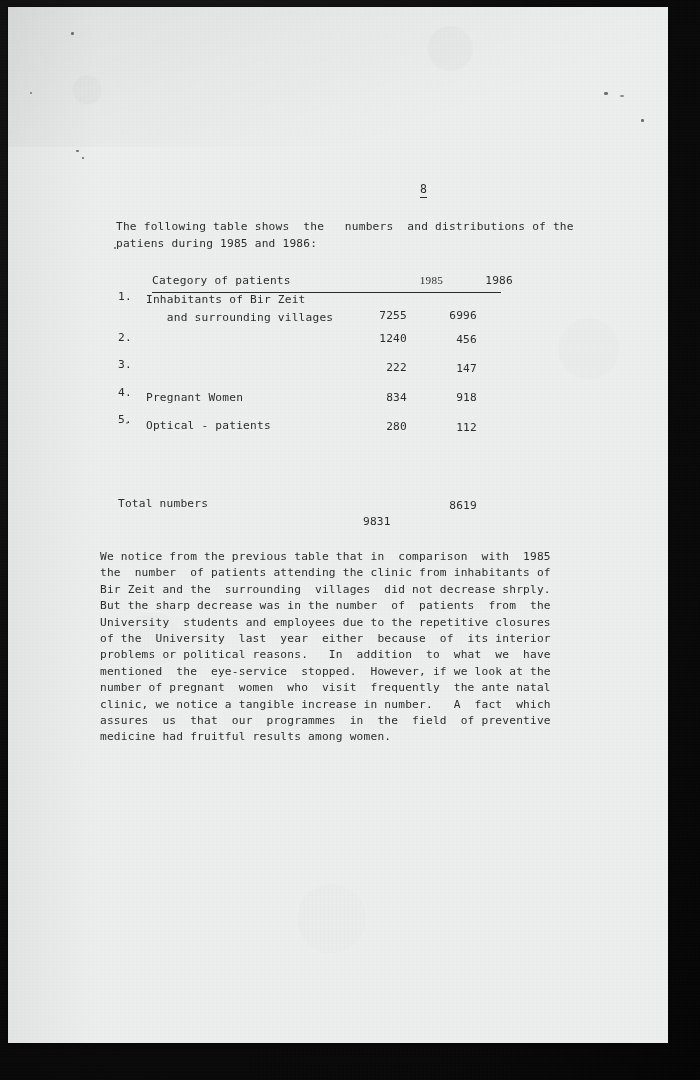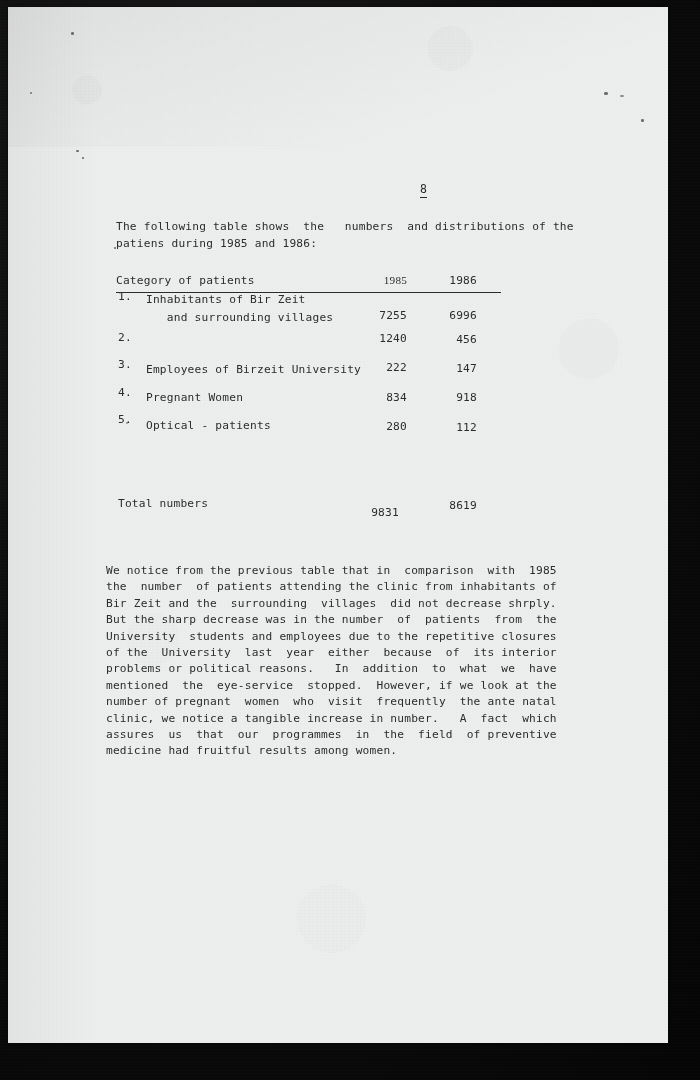--- a/index.html
+++ b/index.html
@@ -124,20 +124,21 @@
   #patients-table {
     position: absolute;
     left: 108px;
     top: 267px;
     width: 385px;
   }
   .thead {
     position: relative;
     height: 18px;
     border-bottom: 1.2px solid #2b2b2b;
+    margin-left: 36px;
   }
   .th-cat {
     position: absolute;
     left: 0;
     top: 0;
     white-space: pre;
   }
   .th-y1 {
     position: absolute;
     left: 247px;
@@ -224,43 +225,42 @@
   }
   #total-row .t-label {
     position: absolute;
     left: 2px;
     top: 0;
     white-space: pre;
   }
   #total-row .t-v1 {
     position: absolute;
     left: 247px;
-    top: 9px;
-    width: 44px;
-    text-align: center;
+    top: 18px;
+    width: 44px;
+    text-align: left;
     white-space: pre;
   }
   #total-row .t-v2 {
     position: absolute;
     left: 317px;
     top: 2px;
     width: 44px;
     text-align: right;
     white-space: pre;
   }
 
   
   #body-text {
     position: absolute;
-    left: 98px;
+    left: 92px;
     top: 542px;
     width: 500px;
     line-height: 16.4px;
     white-space: pre;
-    margin-top: 14px;
   }
 </style>
 </head>
 <body>
 
 <div id="scan-backdrop"></div>
 
 <div id="paper">
   <div class="grain"></div>
   <div class="edge-shade"></div>
@@ -297,21 +297,20 @@
             <span class="r-v1">7255</span>
             <span class="r-v2">6996</span>
           </div>
           <div class="trow" id="row-1">
             <span class="r-idx">2.</span>
             <span class="r-v1">1240</span>
             <span class="r-v2">456</span>
           </div>
           <div class="trow" id="row-2">
             <span class="r-idx">3.</span>
-            <span class="r-label">Employees of Birzeit University</span>
             <span class="r-v1">222</span>
             <span class="r-v2">147</span>
           </div>
           <div class="trow" id="row-3">
             <span class="r-idx">4.</span>
             <span class="r-label">Pregnant Women</span>
             <span class="r-v1">834</span>
             <span class="r-v2">918</span>
           </div>
           <div class="trow" id="row-4">

